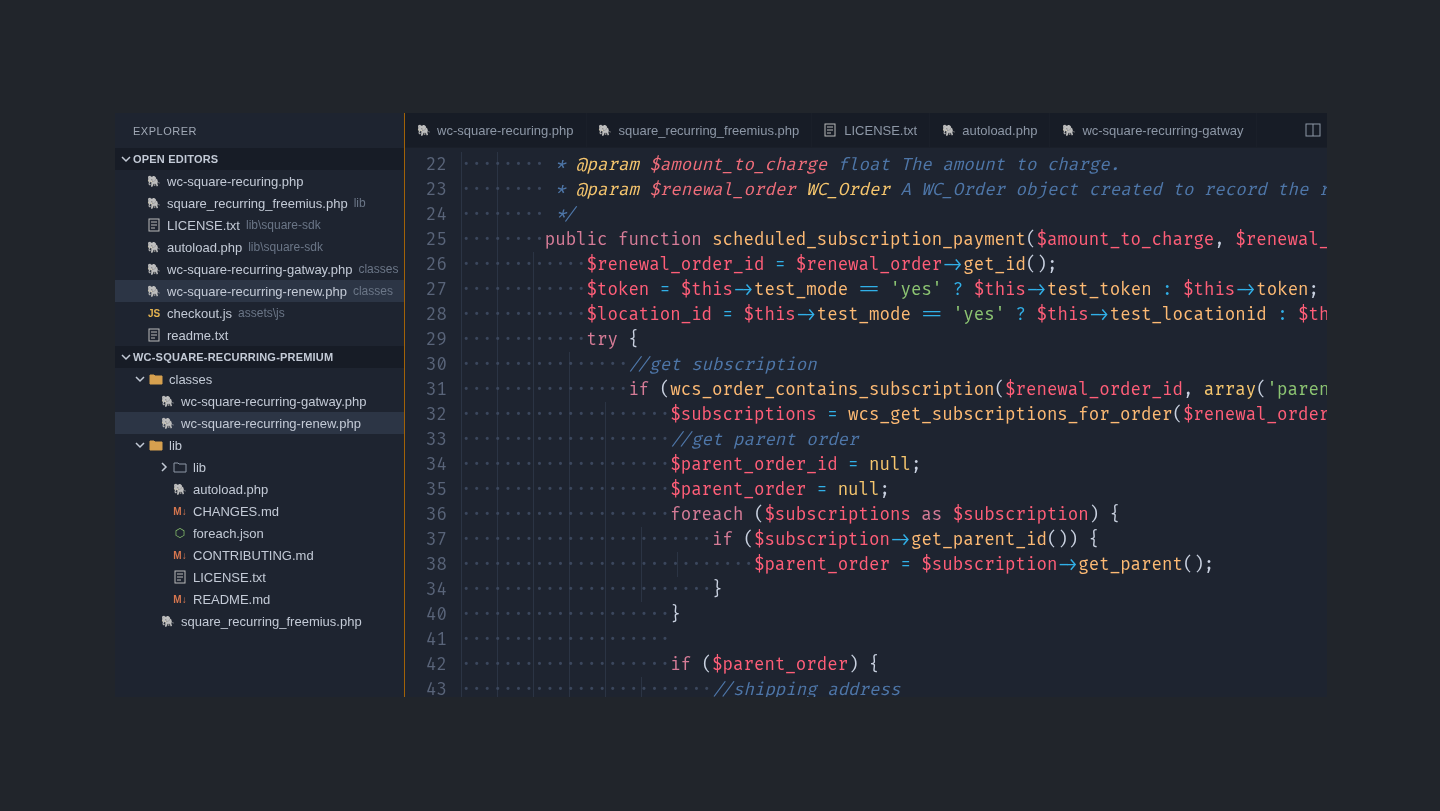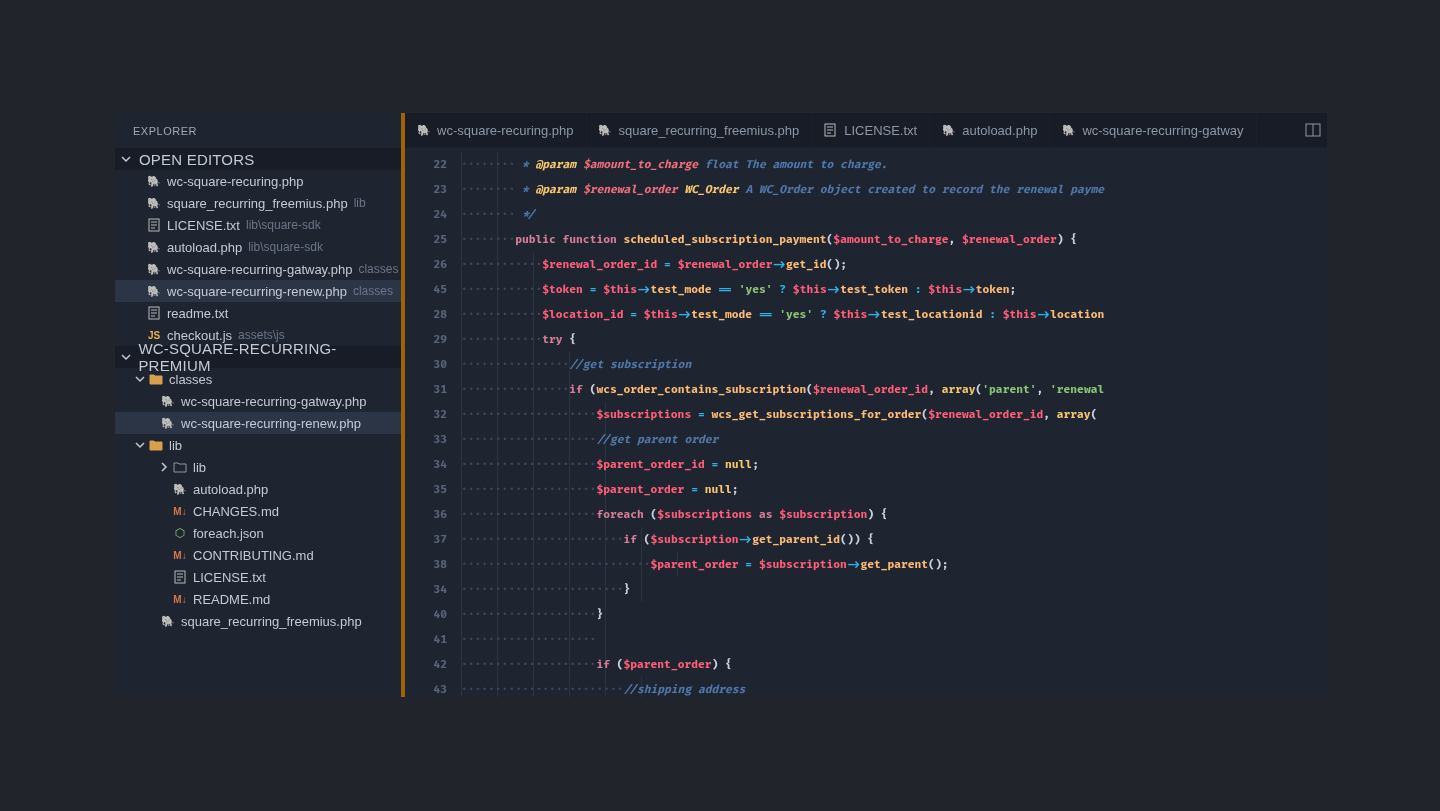--- a/index.html
+++ b/index.html
@@ -19,21 +19,21 @@
   width: 1212px;
   height: 584px;
   background: #1e2430;
   display: flex;
   overflow: hidden;
 }
 
 .sidebar {
   width: 290px;
   background: #1e2430;
-  border-right: 4px solid #a16207;
+  border-right: 1px solid #a16207;
   display: flex;
   flex-direction: column;
   overflow: hidden;
 }
 .sidebar-title {
   height: 35px;
   display: flex;
   align-items: center;
   padding: 0 18px;
   font-size: 11px;
@@ -50,25 +50,24 @@
 }
 .section-header .chev {
   width: 14px;
   height: 14px;
   display: inline-flex;
   align-items: center;
   justify-content: center;
   color: #c3cad6;
 }
 .section-header .label {
-  font-size: 15px;
-  font-weight: 400;
+  font-size: 11px;
+  font-weight: 700;
   color: #c3cad6;
   letter-spacing: 0.2px;
-  margin-left: 6px;
 }
 .tree {
   flex: 1;
   overflow: hidden;
 }
 .tree-row {
   height: 22px;
   display: flex;
   align-items: center;
   white-space: nowrap;
@@ -126,22 +125,22 @@
   display: flex;
   align-items: center;
   padding: 0 6px;
   color: #8d97a6;
 }
 .code-area {
   flex: 1;
   display: flex;
   overflow: hidden;
   font-family: "Fira Code", "Consolas", "Menlo", monospace;
-  font-size: 11px;
-  font-weight: 700;
+  font-size: 17px;
+  font-weight: 400;
 }
 .gutter {
   width: 56px;
   background: #1e2430;
   color: #596479;
   text-align: right;
   padding: 4px 14px 0 0;
 }
 .gutter div { height: 25px; line-height: 25px; }
 .code {
@@ -252,38 +251,38 @@
         </div>
         <div class="tree-row ind2 selected">
           <span class="icon">
             <span class="ico-php">🐘</span>
           </span>
           <span class="name">wc-square-recurring-renew.php</span>
           <span class="hint">classes</span>
         </div>
         <div class="tree-row ind2">
           <span class="icon">
+            <span class="ico-js">JS</span>
+          </span>
+          <span class="name">checkout.js</span>
+          <span class="hint">assets\js</span>
+        </div>
+        <div class="tree-row ind2">
+          <span class="icon">
             <span class="ico-txt">
               <svg width="12" height="14" viewBox="0 0 12 14">
                 <rect x="1" y="1" width="10" height="12" fill="none" stroke="currentColor"></rect>
                 <line x1="3" y1="4" x2="9" y2="4" stroke="currentColor"></line>
                 <line x1="3" y1="7" x2="9" y2="7" stroke="currentColor"></line>
                 <line x1="3" y1="10" x2="7" y2="10" stroke="currentColor"></line>
               </svg>
             </span>
           </span>
           <span class="name">readme.txt</span>
         </div>
-        <div class="tree-row ind2">
-          <span class="icon">
-            <span class="ico-js">JS</span>
-          </span>
-          <span class="name">checkout.js</span>
-          <span class="hint">assets\js</span>
-        </div>
       </div>
 
     <div class="section-header">
       <span class="chev">
         <svg width="10" height="10" viewBox="0 0 10 10">
             <path d="M1 3 L5 7 L9 3" fill="none" stroke="currentColor" stroke-width="1.5"></path>
           </svg>
       </span>
       <span class="label">WC-SQUARE-RECURRING-PREMIUM</span>
     </div>
@@ -448,21 +447,21 @@
           </svg>
         </div>
       </div>
     <div class="code-area">
       <div class="gutter" id="gutter">
           <div>22</div>
           <div>23</div>
           <div>24</div>
           <div>25</div>
           <div>26</div>
-          <div>45</div>
+          <div>27</div>
           <div>28</div>
           <div>29</div>
           <div>30</div>
           <div>31</div>
           <div>32</div>
           <div>33</div>
           <div>34</div>
           <div>35</div>
           <div>36</div>
           <div>37</div>

